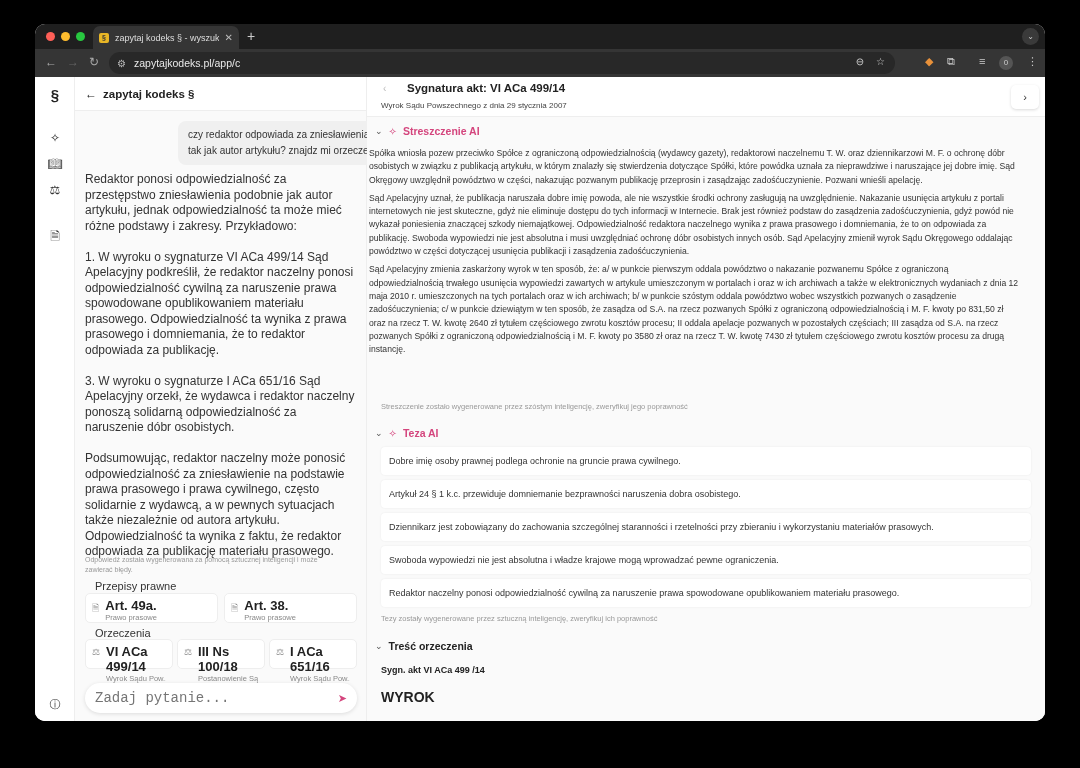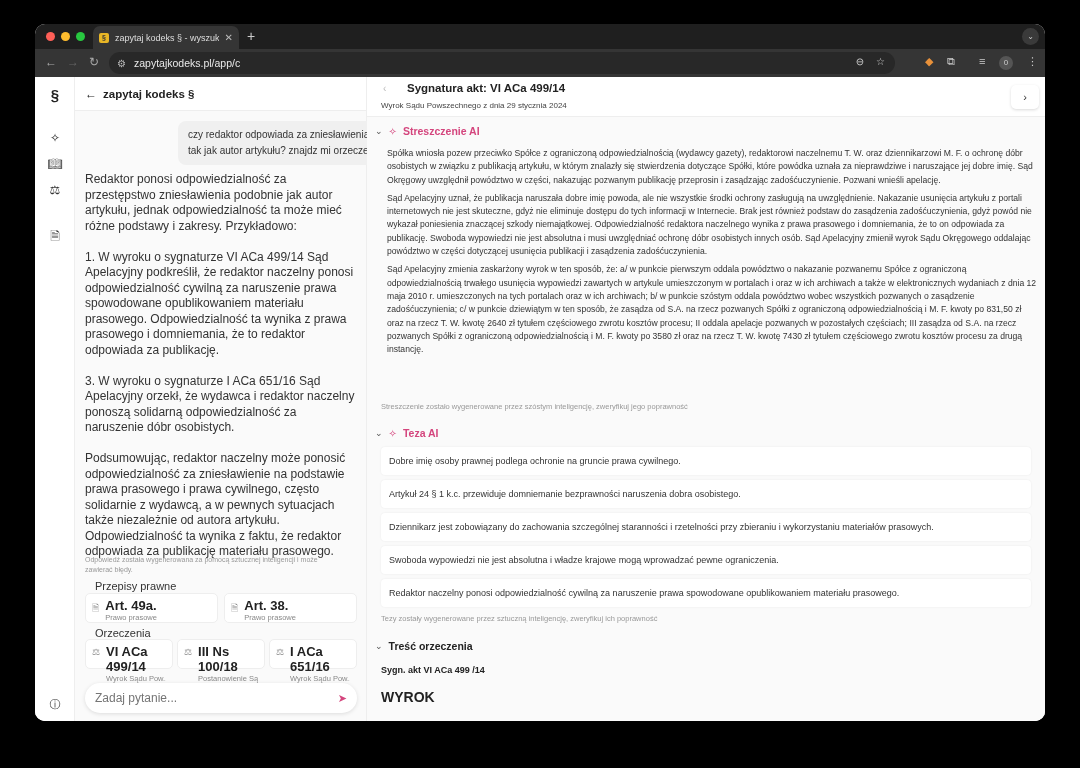--- a/index.html
+++ b/index.html
@@ -32,34 +32,34 @@
 .umsg{position:absolute;left:103px;top:44px;width:216px;background:#f0f0f0;border-radius:8px;padding:6px 10px;font-size:10px;line-height:16px;color:#333}
 .amsg{position:absolute;left:10px;top:95px;width:272px;font-size:12px;line-height:15.5px;color:#333}
 .amsg p{margin-bottom:15.5px}
 .disc{position:absolute;left:10px;top:478px;width:260px;font-size:7px;line-height:10px;color:#999}
 .sec{position:absolute;left:20px;font-size:11px;font-weight:normal;color:#333}
 .card{position:absolute;background:#fff;border:1px solid #eee;border-radius:5px;display:flex;align-items:flex-start;gap:6px;padding:4px 6px}
 .card .ci{font-size:9px;color:#888;margin-top:3px}
 .card .ct{font-size:13px;font-weight:bold;color:#222}
 .card .cs{font-size:7.5px;color:#888;white-space:nowrap;overflow:hidden}
 .inputbox{position:absolute;left:10px;top:606px;width:272px;height:30px;background:#fff;border-radius:15px;box-shadow:0 1px 4px rgba(0,0,0,.12);display:flex;align-items:center;padding:0 10px}
-.inputbox input{border:none;outline:none;flex:1;font-size:12px;color:#333;background:transparent;font-family:Liberation Sans, sans-serif}
+.inputbox input{border:none;outline:none;flex:1;font-size:14px;color:#333;background:transparent;font-family:Liberation Mono, monospace}
 .inputbox .send{color:#d4457d;font-size:11px}
 .doc{flex:1;position:relative;background:#fafafa;overflow:hidden}
 .dochdr{height:40px;background:#fff;border-bottom:1px solid #eee;position:relative}
 .dochdr .pv{position:absolute;left:16px;top:6px;color:#bbb;font-size:10px}
 .dochdr .t{position:absolute;left:40px;top:5px;font-weight:bold;font-size:11.5px;color:#222}
 .dochdr .s{position:absolute;left:14px;top:24px;font-size:8px;color:#444}
 .nextbtn{position:absolute;right:0;top:-2px;width:28px;height:24px;background:#fff;border-radius:5px;box-shadow:0 1px 3px rgba(0,0,0,.15);text-align:center;line-height:24px;font-size:11px;color:#333}
 .shdr{position:absolute;left:8px;display:flex;align-items:center;gap:6px}
 .shdr .chev{font-size:9px;color:#555}
 .shdr .sp{color:#d4457d;font-size:10px}
 .shdr .lbl{font-size:10.5px;font-weight:bold;color:#d4457d}
 .shdr .lbl.dark{color:#222}
-.summ{position:absolute;left:20px;width:650px;font-size:8.6px;line-height:13.3px;color:#333}
+.summ{position:absolute;left:2px;width:650px;font-size:8.6px;line-height:13.3px;color:#333}
 .summ p{margin-bottom:5px}
 .note{position:absolute;left:14px;font-size:7.5px;color:#999}
 .tz{position:absolute;left:14px;width:650px;height:28px;background:#fff;border-radius:4px;box-shadow:0 0 2px rgba(0,0,0,.08);font-size:9px;color:#333;padding:0 8px;line-height:28px}
 .sygn{position:absolute;left:14px;top:612px;font-size:9px;font-weight:bold;color:#222}
 .wyrok{position:absolute;left:14px;top:636px;font-size:14px;font-weight:bold;color:#222}
 </style>
 </head>
 <body>
 
 <div class="window">
@@ -159,21 +159,21 @@
       <div class="inputbox">
         <input type="text" placeholder="Zadaj pytanie..." style="">
         <span class="send">➤</span>
       </div>
     </div>
 
     <div class="doc">
       <div class="dochdr">
         <span class="pv">‹</span>
         <span class="t">Sygnatura akt: VI ACa 499/14</span>
-        <span class="s">Wyrok Sądu Powszechnego z dnia 29 stycznia 2024</span>
+        <span class="s">Wyrok Sądu Powszechnego z dnia 29 stycznia 2007</span>
         <span class="nextbtn" style="right:6px;top:8px">›</span>
       </div>
 
       <div class="shdr" style="top:48px">
         <span class="chev">⌄</span>
         <span class="sp">✧</span>
         <span class="lbl">Streszczenie AI</span>
       </div>
       <div class="summ" style="top:70px">
         <p>Spółka wniosła pozew przeciwko Spółce z ograniczoną odpowiedzialnością (wydawcy gazety), redaktorowi naczelnemu T. W. oraz dziennikarzowi M. F. o ochronę dóbr osobistych w związku z publikacją artykułu, w którym znalazły się stwierdzenia dotyczące Spółki, które powódka uznała za nieprawdziwe i naruszające jej dobre imię. Sąd Okręgowy uwzględnił powództwo w części, nakazując pozwanym publikację przeprosin i zasądzając zadośćuczynienie. Pozwani wnieśli apelację.</p>

